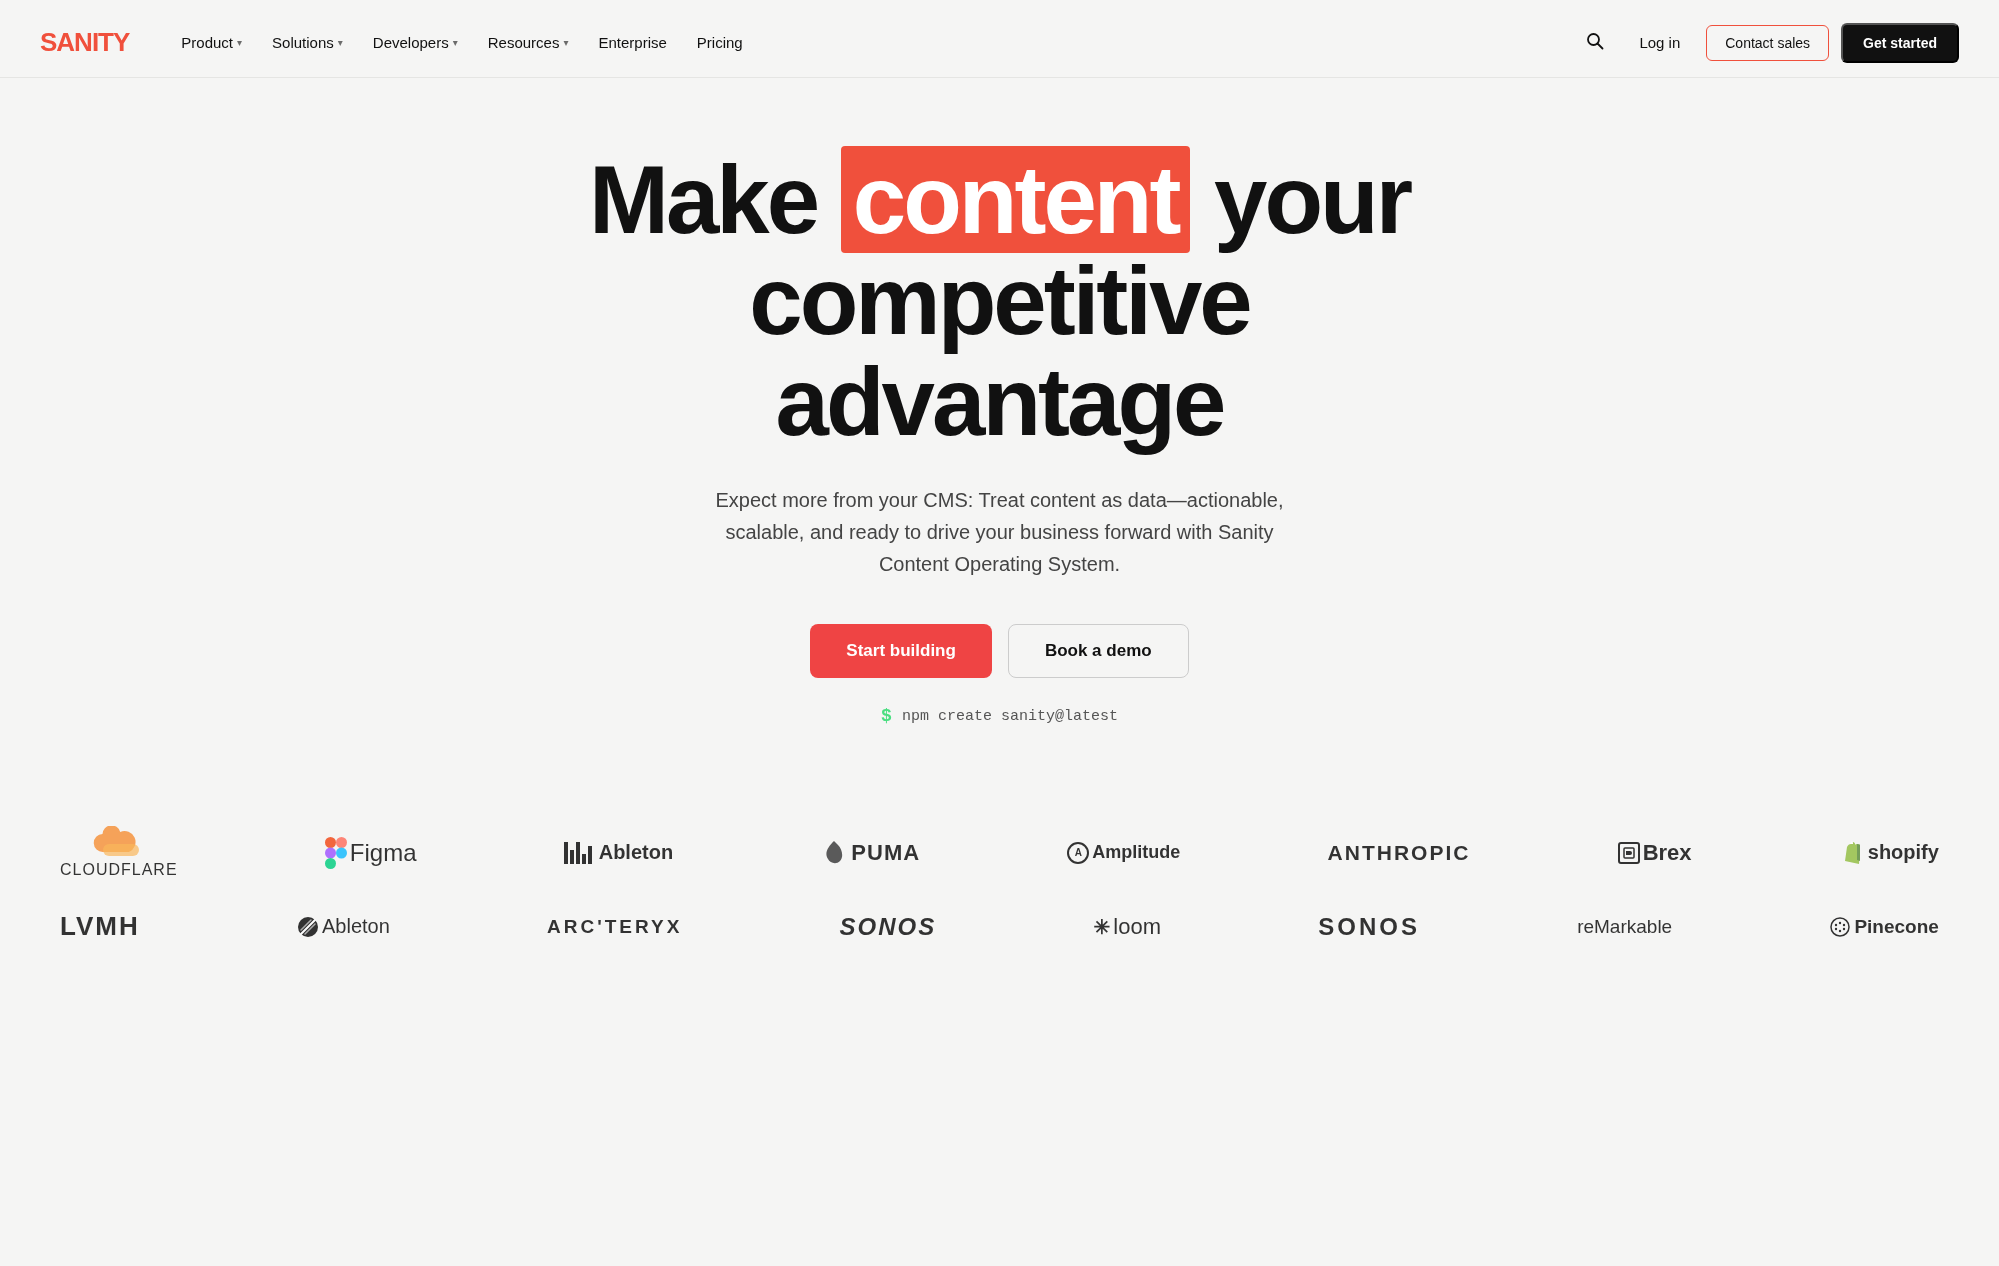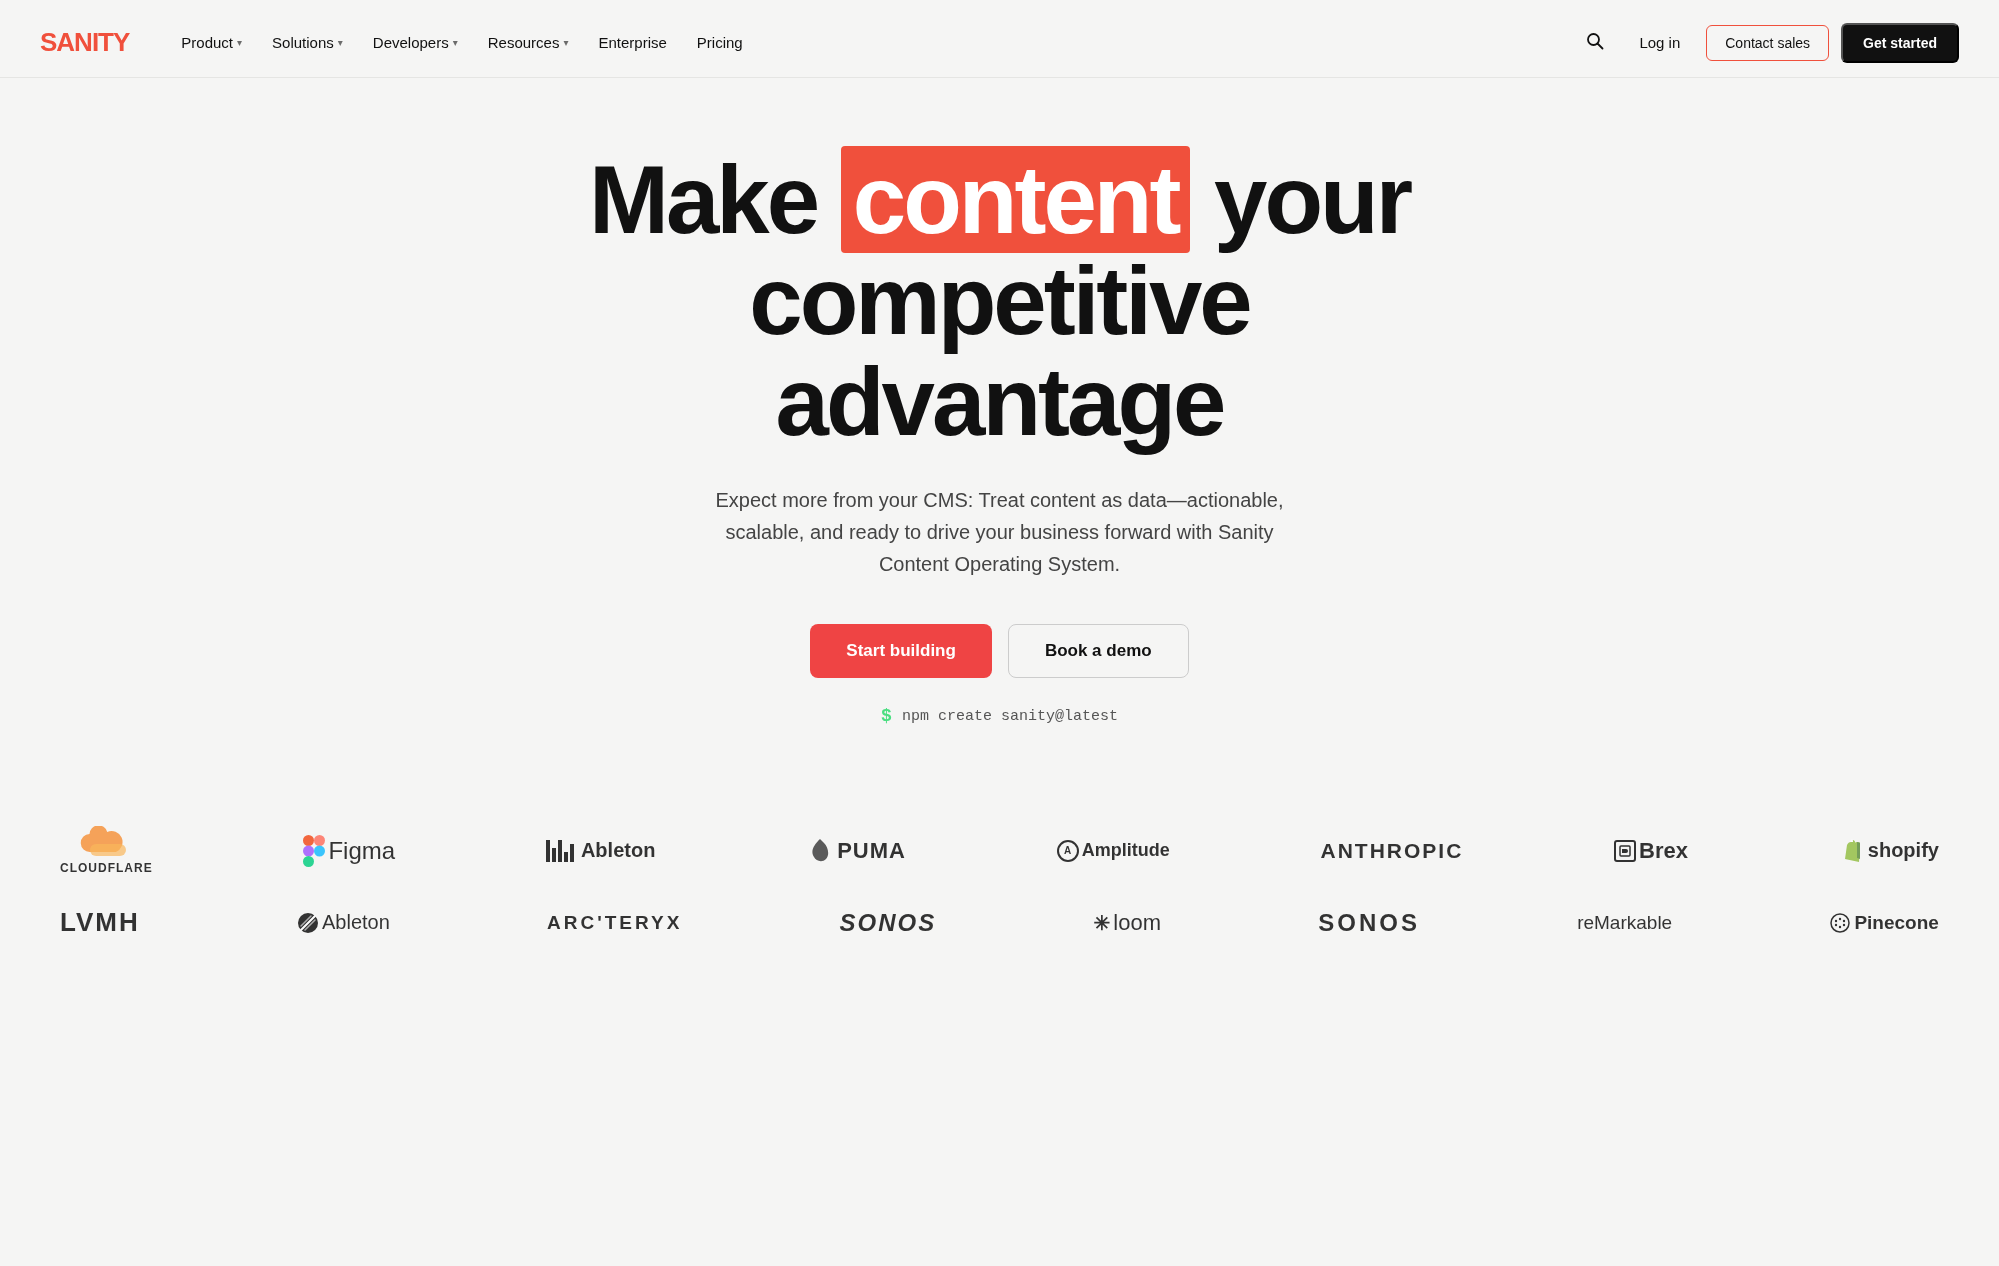--- a/index.html
+++ b/index.html
@@ -298,21 +298,21 @@
 
 <div class="logos-section">
 
   <div class="logos-row">
 
     <div class="logo-item cloudflare">
       <svg width="52" height="32" viewBox="0 0 52 32">
         <path d="M36 26H10a9 9 0 01-.5-18 9 9 0 0117.7-2A7 7 0 1136 26z" fill="#f6821f" opacity="0.85"></path>
         <path d="M38 18H16a6 6 0 000 12h24a6 6 0 000-12z" fill="#fbad41" opacity="0.7"></path>
       </svg>
-      <span style="font-size:12px;letter-spacing:1px;font-weight:700;">CLOUDFLARE</span>
+      <span style="font-size:16px;letter-spacing:1px;font-weight:400;">CLOUDFLARE</span>
     </div>
 
     <div class="logo-item figma">
       <svg width="22" height="32" viewBox="0 0 22 32">
         <rect x="0" y="0" width="11" height="11" rx="5.5" fill="#F24E1E"></rect>
         <rect x="11" y="0" width="11" height="11" rx="5.5" fill="#FF7262"></rect>
         <rect x="0" y="10.5" width="11" height="11" rx="5.5" fill="#A259FF"></rect>
         <rect x="0" y="21" width="11" height="11" rx="5.5" fill="#0ACF83"></rect>
         <circle cx="16.5" cy="16" r="5.5" fill="#1ABCFE"></circle>
       </svg>

